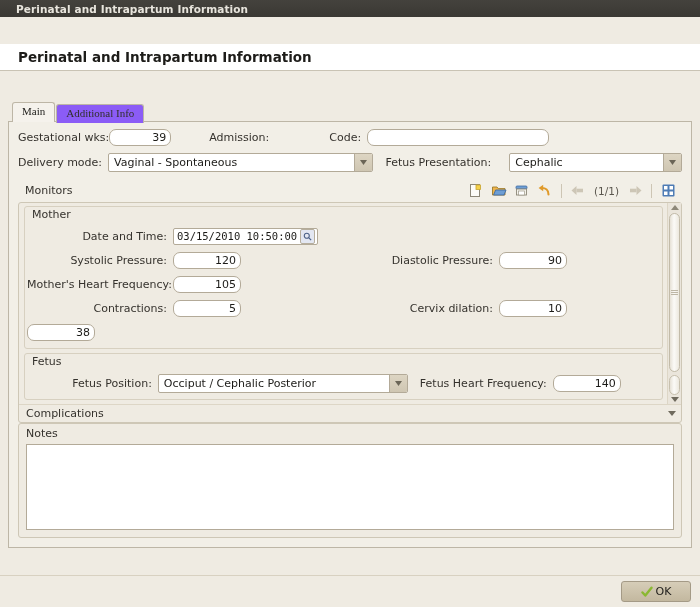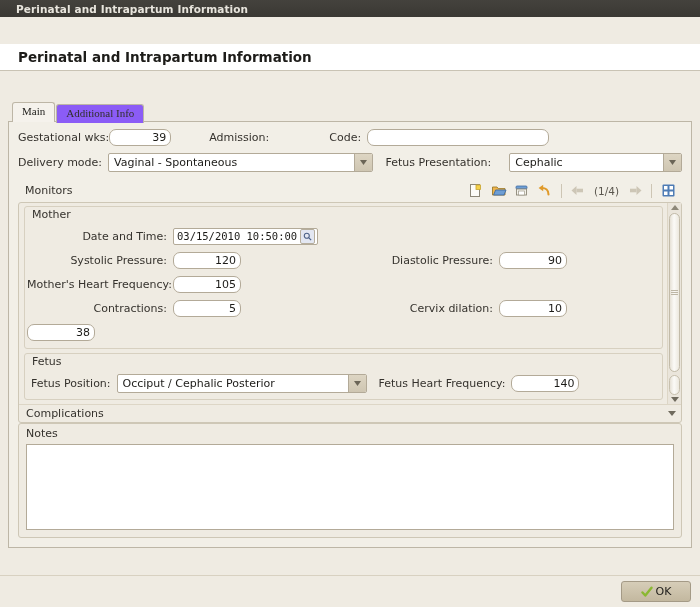--- a/index.html
+++ b/index.html
@@ -551,21 +551,21 @@
               <polygon points="6.2,1.8 6.2,8.2 1.6,5" fill="#e09a2a"></polygon>
             </svg>
           </span>
           <span class="tb-sep"></span>
           <span class="tb-btn">
             <svg width="13" height="11" viewBox="0 0 13 11" aria-hidden="true">
               <polygon points="0.5,5.5 5.5,1 5.5,10" fill="#cdc6b6"></polygon>
               <rect x="5.5" y="3.7" width="6.5" height="3.6" fill="#cdc6b6"></rect>
             </svg>
           </span>
-          <span class="pager-text">(1/4)</span>
+          <span class="pager-text">(1/1)</span>
           <span class="tb-btn">
             <svg width="13" height="11" viewBox="0 0 13 11" aria-hidden="true">
               <polygon points="12.5,5.5 7.5,1 7.5,10" fill="#cdc6b6"></polygon>
               <rect x="1" y="3.7" width="6.5" height="3.6" fill="#cdc6b6"></rect>
             </svg>
           </span>
           <span class="tb-sep"></span>
           <span class="tb-btn">
             <svg width="15" height="15" viewBox="0 0 15 15" aria-hidden="true">
               <rect x="1.5" y="1.5" width="12" height="12" fill="#4e7cb5" rx="1"></rect>
@@ -624,21 +624,21 @@
                   <div class="frow">
                     <span class="flbl">Cervix dilation:</span>
                     <input class="txt num field-num" type="text" value="10" style="">
                   </div>
                 </div>
               </div>
             </div>
 
             <div class="fetus-box">
               <div class="sec-label">Fetus</div>
-              <div class="frow" style="padding-left:6px;">
+              <div class="frow" style="padding-left:6px;justify-content:center;">
                 <span class="lbl">Fetus Position:</span>
                 <span class="combo combo-fetuspos" style="margin-left:6px;">
                   <span class="cval">Occiput / Cephalic Posterior</span>
                   <span class="carrow">
                     <svg width="7" height="5" viewBox="0 0 7 5" aria-hidden="true">
                         <polygon points="0,0 7,0 3.5,5" fill="#6b6557"></polygon>
                       </svg>
                   </span>
                 </span>
                 <span class="lbl" style="margin-left:12px;">Fetus Heart Frequency:</span>

